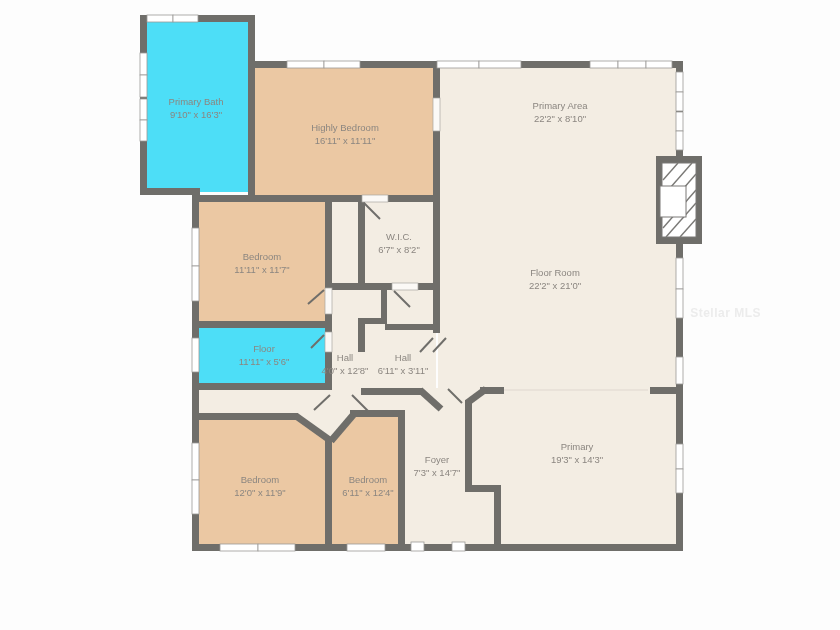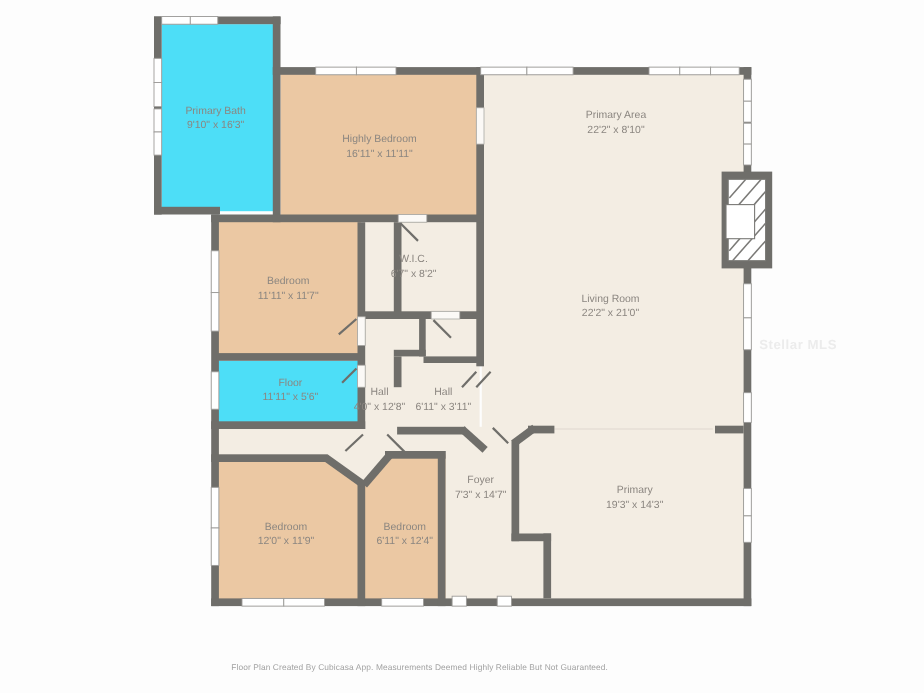--- a/index.html
+++ b/index.html
@@ -160,24 +160,24 @@
   </div>
   <div class="room-label" style="left:345px;top:134px">
     <div>Highly Bedroom</div>
     <div>16'11" x 11'11"</div>
   </div>
   <div class="room-label" style="left:560px;top:112px">
     <div>Primary Area</div>
     <div>22'2" x 8'10"</div>
   </div>
   <div class="room-label" style="left:555px;top:279px">
-    <div>Living Room</div>
+    <div>Floor Room</div>
     <div>22'2" x 21'0"</div>
   </div>
-  <div class="room-label" style="left:376px;top:243px">
+  <div class="room-label" style="left:399px;top:243px">
     <div>W.I.C.</div>
     <div>6'7" x 8'2"</div>
   </div>
   <div class="room-label" style="left:262px;top:263px">
     <div>Bedroom</div>
     <div>11'11" x 11'7"</div>
   </div>
   <div class="room-label" style="left:264px;top:355px">
     <div>Floor</div>
     <div>11'11" x 5'6"</div>
@@ -191,24 +191,23 @@
     <div>6'11" x 3'11"</div>
   </div>
   <div class="room-label" style="left:260px;top:486px">
     <div>Bedroom</div>
     <div>12'0" x 11'9"</div>
   </div>
   <div class="room-label" style="left:368px;top:486px">
     <div>Bedroom</div>
     <div>6'11" x 12'4"</div>
   </div>
-  <div class="room-label" style="left:437px;top:444px">
+  <div class="room-label" style="left:437px;top:466px">
     <div>Foyer</div>
     <div>7'3" x 14'7"</div>
   </div>
   <div class="room-label" style="left:577px;top:453px">
     <div>Primary</div>
     <div>19'3" x 14'3"</div>
   </div>
 
   <div class="watermark">Stellar MLS</div>
-  <div class="footer">Floor Plan Created By Cubicasa App. Measurements Deemed Highly Reliable But Not Guaranteed.</div>
 </div>
 
 </body></html>

